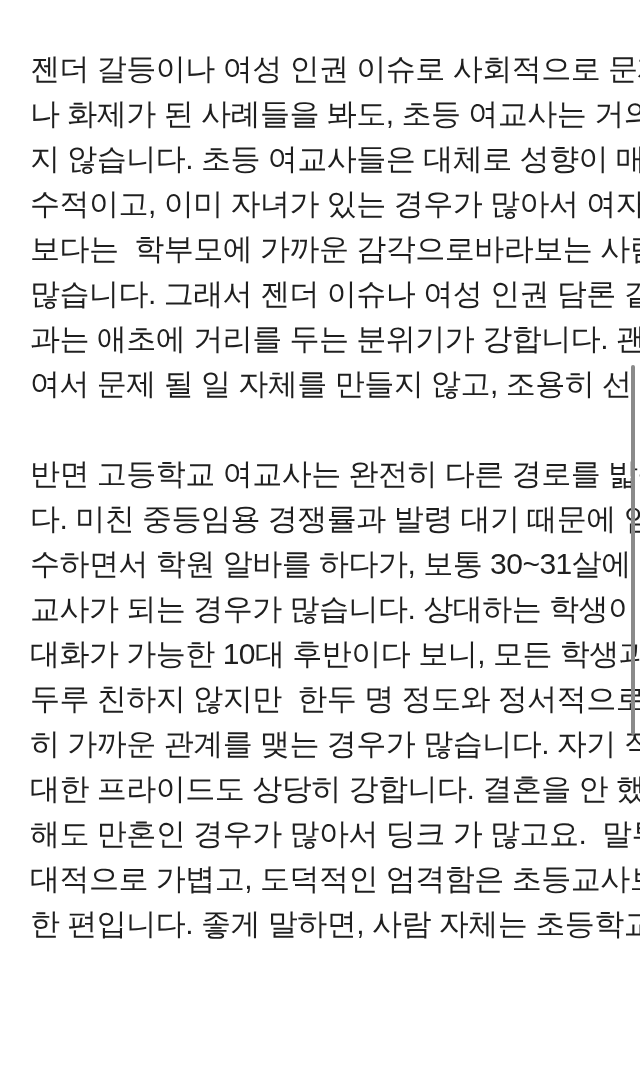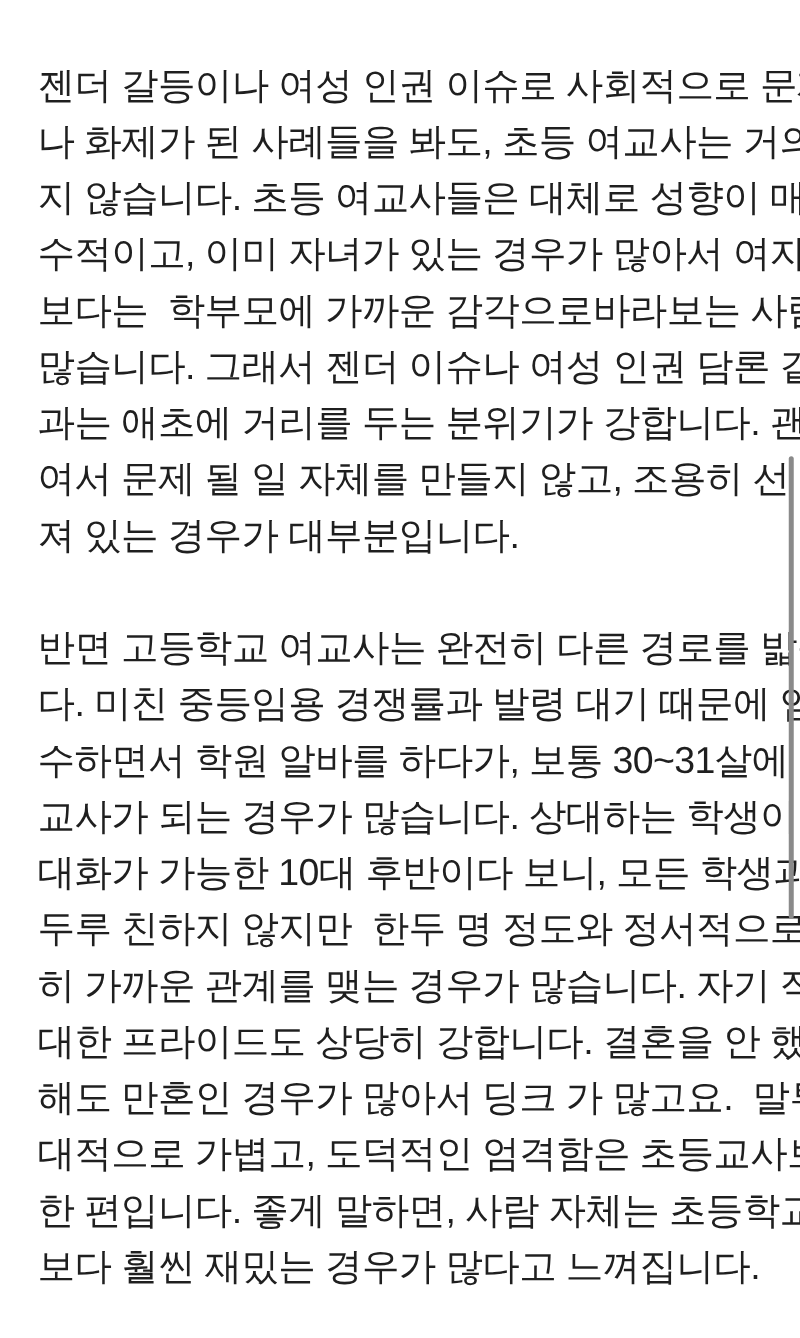--- a/index.html
+++ b/index.html
@@ -57,35 +57,33 @@
 
     <div class="paragraph">
       <div class="text-line">젠더 갈등이나 여성 인권 이슈로 사회적으로 문제 되거</div>
       <div class="text-line">나 화제가 된 사례들을 봐도, 초등 여교사는 거의 보이</div>
       <div class="text-line">지 않습니다. 초등 여교사들은 대체로 성향이 매우 보</div>
       <div class="text-line">수적이고, 이미 자녀가 있는 경우가 많아서 여자라기</div>
       <div class="text-line">보다는  학부모에 가까운 감각으로바라보는 사람들도</div>
       <div class="text-line">많습니다. 그래서 젠더 이슈나 여성 인권 담론 같은 쪽</div>
       <div class="text-line">과는 애초에 거리를 두는 분위기가 강합니다. 괜히 엮</div>
       <div class="text-line">여서 문제 될 일 자체를 만들지 않고, 조용히 선 긋고 빠</div>
-      <div class="text-line">져 있는 경우가 대부분입니다.</div>
     </div>
 
     <div class="paragraph">
       <div class="text-line">반면 고등학교 여교사는 완전히 다른 경로를 밟습니</div>
       <div class="text-line">다. 미친 중등임용 경쟁률과 발령 대기 때문에 임용 장</div>
       <div class="text-line">수하면서 학원 알바를 하다가, 보통 30~31살에 처음</div>
       <div class="text-line">교사가 되는 경우가 많습니다. 상대하는 학생이 깊은</div>
       <div class="text-line">대화가 가능한 10대 후반이다 보니, 모든 학생과 두루</div>
       <div class="text-line">두루 친하지 않지만  한두 명 정도와 정서적으로 굉장</div>
       <div class="text-line">히 가까운 관계를 맺는 경우가 많습니다. 자기 직업에</div>
       <div class="text-line">대한 프라이드도 상당히 강합니다. 결혼을 안 했거나,</div>
       <div class="text-line">해도 만혼인 경우가 많아서 딩크 가 많고요.  말투도 상</div>
       <div class="text-line">대적으로 가볍고, 도덕적인 엄격함은 초등교사보다 약</div>
       <div class="text-line">한 편입니다. 좋게 말하면, 사람 자체는 초등학교 교사</div>
-      <div class="text-line">보다 훨씬 재밌는 경우가 많다고 느껴집니다.</div>
     </div>
 
   </div>
 
   <div class="scrollbar-thumb"></div>
 
 </div>
 
 </body></html>

